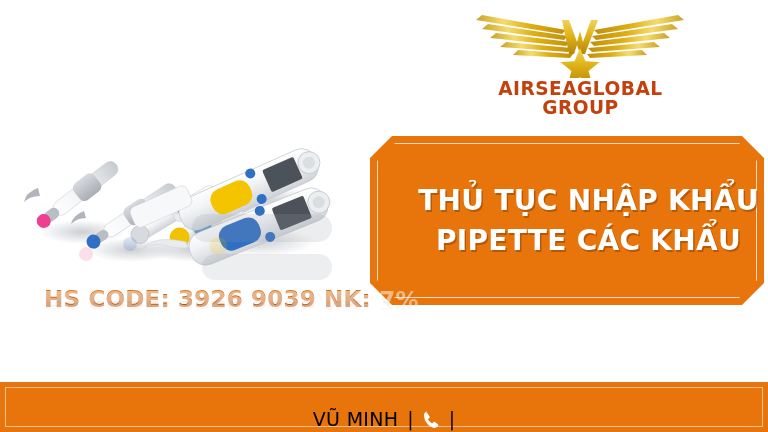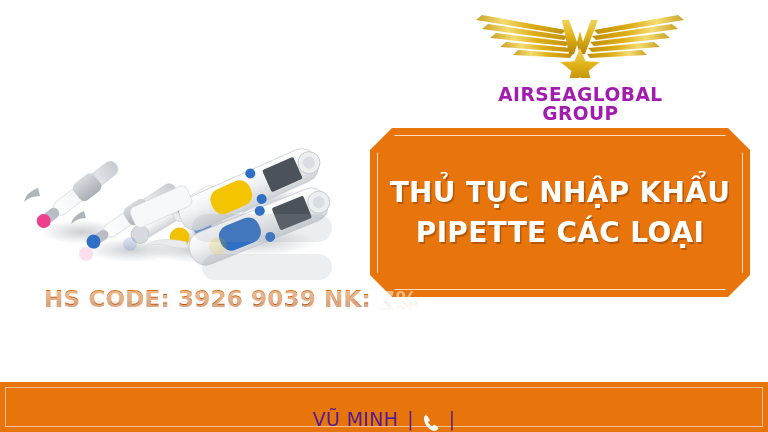--- a/index.html
+++ b/index.html
@@ -32,24 +32,24 @@
     flex-direction: column;
     align-items: center;
   }
   .logo-mark {
     width: 220px;
     height: 74px;
     position: relative;
   }
   .logo-mark svg { display: block; }
   .logo-text {
-    margin-top: 7px;
+    margin-top: 1px;
     text-align: center;
     line-height: 0.93;
-    color: #a21caf;
+    color: #c2410c;
     font-family: "DejaVu Sans", sans-serif;
     font-weight: bold;
     letter-spacing: 0.5px;
   }
   .logo-text .l1 {
     display: block;
     font-size: 20px;
     transform: scaleX(0.93);
   }
   .logo-text .l2 {
@@ -65,29 +65,30 @@
     top: 92px;
     width: 340px;
     height: 190px;
   }
   .pipettes svg { display: block; }
 
   
   .banner {
     position: absolute;
     left: 370px;
-    top: 128px;
-    width: 380px;
+    top: 136px;
+    width: 351px;
     height: 169px;
     background: #e8740c;
     -webkit-clip-path: polygon(22px 0, calc(100% - 22px) 0, 100% 22px, 100% calc(100% - 22px), calc(100% - 22px) 100%, 22px 100%, 0 calc(100% - 22px), 0 22px);
     clip-path: polygon(22px 0, calc(100% - 22px) 0, 100% 22px, 100% calc(100% - 22px), calc(100% - 22px) 100%, 22px 100%, 0 calc(100% - 22px), 0 22px);
     display: flex;
     align-items: center;
     justify-content: center;
+    padding-left: 43px;
   }
   .banner-inner-line {
     position: absolute;
     left: 7px;
     top: 7px;
     right: 7px;
     bottom: 7px;
     border: 1.5px solid rgba(255,255,255,0.75);
     -webkit-clip-path: polygon(18px 0, calc(100% - 18px) 0, 100% 18px, 100% calc(100% - 18px), calc(100% - 18px) 100%, 18px 100%, 0 calc(100% - 18px), 0 18px);
     clip-path: polygon(18px 0, calc(100% - 18px) 0, 100% 18px, 100% calc(100% - 18px), calc(100% - 18px) 100%, 18px 100%, 0 calc(100% - 18px), 0 18px);
@@ -164,23 +165,23 @@
     top: 5px;
     right: 5px;
     bottom: 5px;
     border: 1.5px solid rgba(255,255,255,0.55);
     pointer-events: none;
   }
   .footer-content {
     position: relative;
     z-index: 2;
     display: flex;
-    align-items: flex-end;
+    align-items: flex-start;
     gap: 9px;
-    color: #4c1d95;
+    color: #000000;
     font-family: "DejaVu Sans", sans-serif;
     font-size: 19px;
     white-space: nowrap;
     margin-top: 24px;
   }
   .footer-name { font-weight: normal; letter-spacing: 0.3px; }
   .footer-sep { opacity: 0.95; }
   .phone-icon {
     display: inline-block;
     width: 17px;
@@ -334,21 +335,21 @@
         <circle cx="108" cy="178" r="7" fill="#2f6fc4"></circle>
         <circle cx="196" cy="176" r="9" fill="#f2c200"></circle>
       </g>
     </svg>
   </div>
 
   <div class="banner">
     <div class="banner-inner-line"></div>
     <div class="banner-title">
       <span class="line">THỦ TỤC NHẬP KHẨU</span>
-      <span class="line">PIPETTE CÁC LOẠI</span>
+      <span class="line">PIPETTE CÁC KHẨU</span>
     </div>
   </div>
 
   <div class="hscode-wrap">
     <div class="hscode">HS CODE: 3926 9039   NK: 7%</div>
     <div class="hscode-reflection">HS CODE: 3926 9039   NK: 7%</div>
   </div>
 
   <div class="footer">
     <div class="footer-inner-line"></div>

